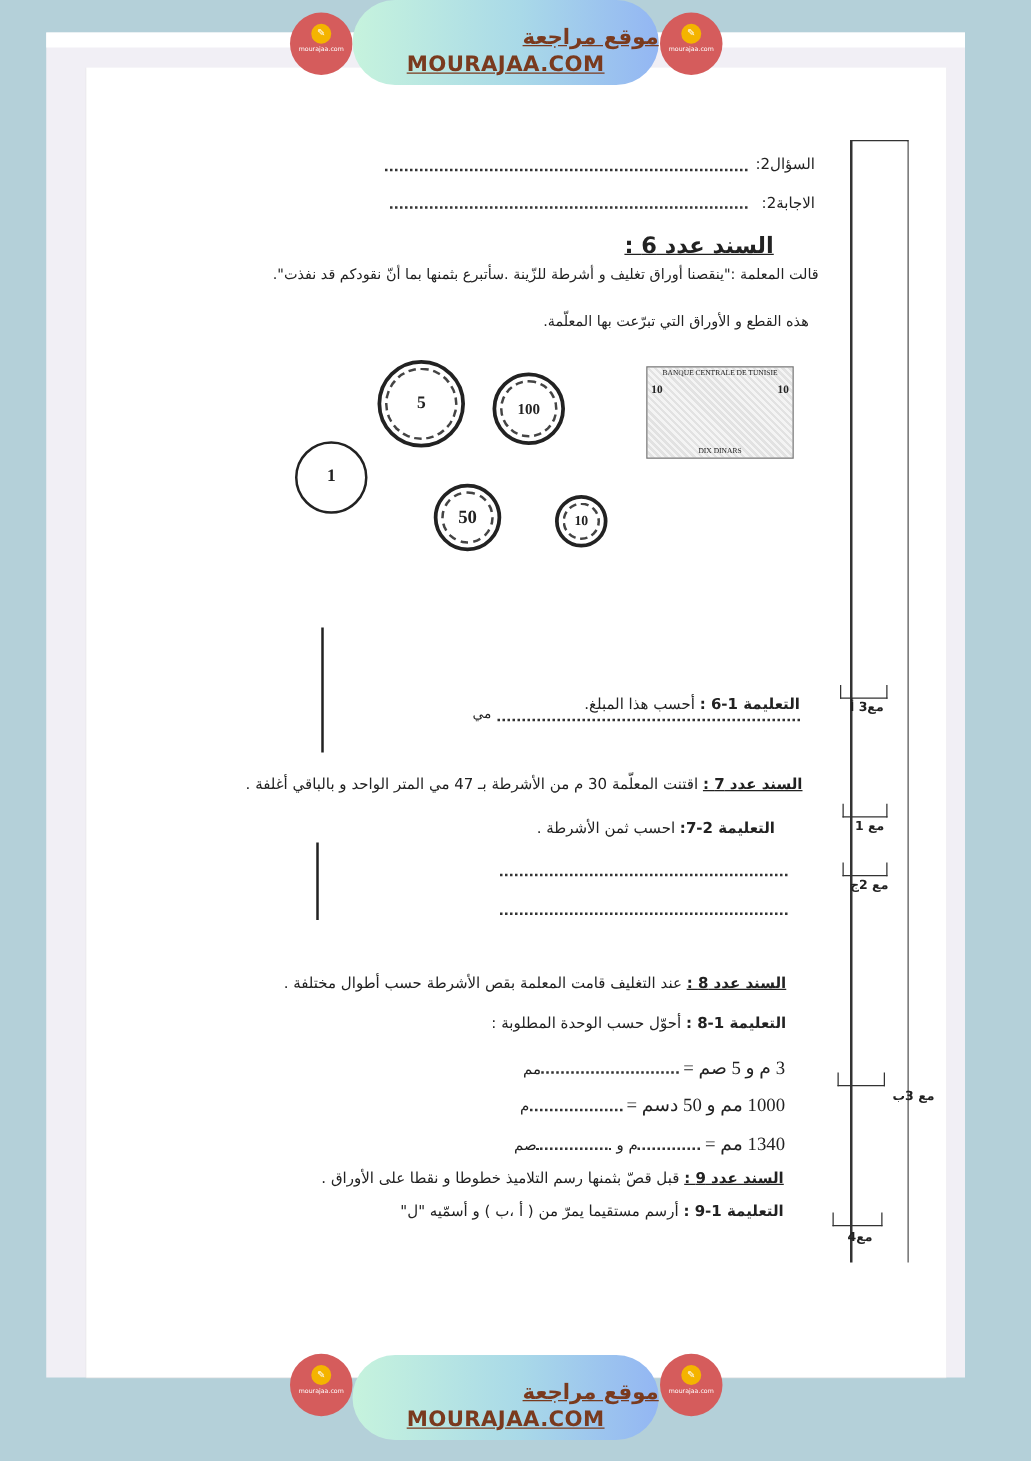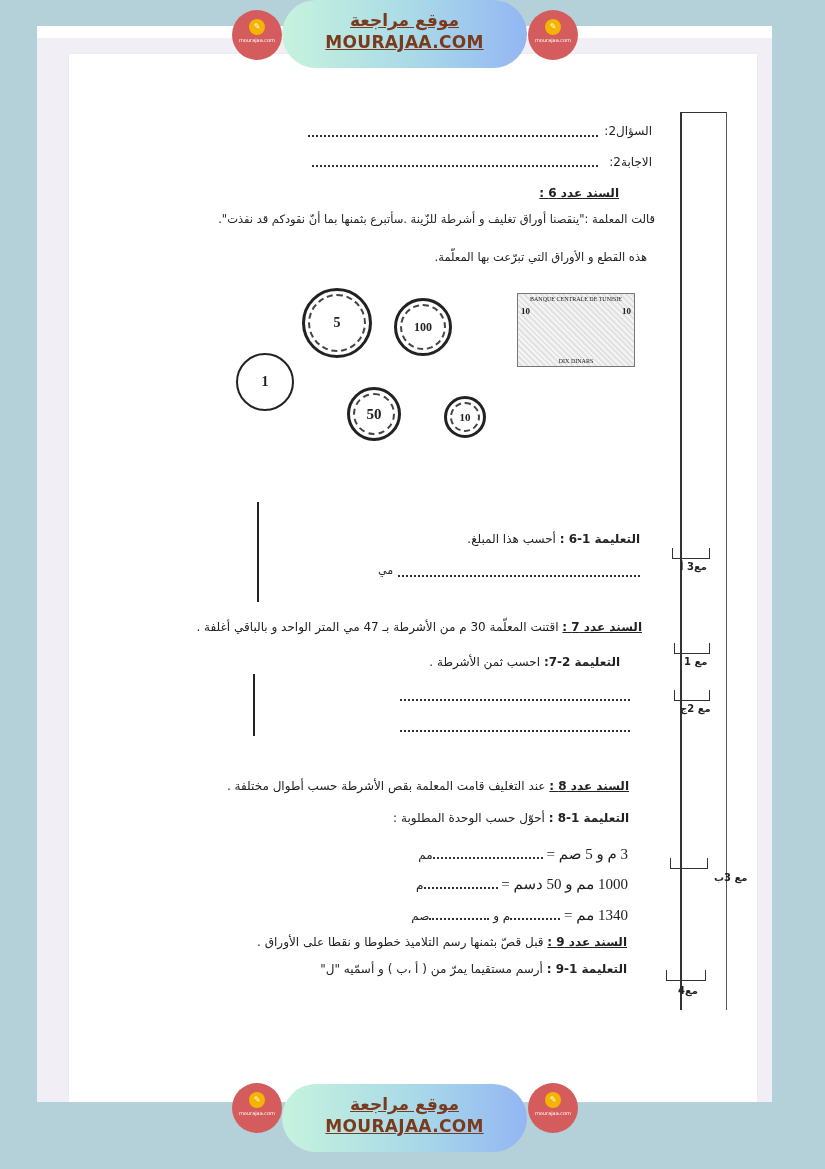--- a/index.html
+++ b/index.html
@@ -3,21 +3,21 @@
 <meta charset="utf-8">
 <style>
   html,body{margin:0;padding:0;}
   body{width:825px;height:1169px;position:relative;overflow:hidden;background:#b4d0d9;font-family:"DejaVu Sans",sans-serif;}
   .frame{position:absolute;left:37px;top:26px;width:735px;height:1076px;background:#f1eff5;}
   .frame-top{position:absolute;left:37px;top:26px;width:735px;height:12px;background:#ffffff;}
   .paper{position:absolute;left:69px;top:54px;width:688px;height:1048px;background:#ffffff;box-shadow:0 0 1px #ddd;}
   .banner{position:absolute;left:282px;width:245px;height:68px;border-radius:34px;background:linear-gradient(90deg,#c6f3dd 0%,#a9d9e8 55%,#93b6f3 100%);text-align:center;}
   .banner-top{top:0px;}
   .banner-bot{top:1084px;}
-  .banner .ar{font-family:"DejaVu Sans",sans-serif;font-weight:bold;font-size:17px;color:#7a3a1e;text-decoration:underline;margin-top:9px;line-height:22px;direction:rtl;}
+  .banner .ar{font-family:"DejaVu Sans",sans-serif;font-weight:bold;font-size:17px;color:#7a3a1e;text-decoration:underline;margin-top:19px;line-height:22px;direction:rtl;text-align:right;}
   .banner .en{font-family:"DejaVu Sans",sans-serif;font-weight:bold;font-size:17px;color:#7a3a1e;text-decoration:underline;line-height:22px;letter-spacing:0.3px;}
   .badge{position:absolute;width:50px;height:50px;border-radius:50%;background:#d55c5c;text-align:center;}
   .badge .book{width:16px;height:16px;border-radius:50%;background:#f4b400;margin:9px auto 2px;color:#fff;font-size:8px;line-height:16px;font-weight:bold;}
   .badge .site{font-size:5px;color:#fff;line-height:6px;}
   .doc{position:absolute;font-family:"Liberation Serif",serif;color:#222;direction:rtl;white-space:nowrap;}
   .ar-sans{font-family:"DejaVu Sans",sans-serif;font-size:12px;}
   .b{font-weight:bold;}
   .u{text-decoration:underline;}
   .dots{position:absolute;border-bottom:2px dotted #333;height:0;}
   .margin-col{position:absolute;left:680px;top:112px;width:44px;height:897px;border-left:2px solid #333;border-right:1.5px solid #555;border-top:1.5px solid #333;}
@@ -58,21 +58,21 @@
 <div class="bracket" style="left:670px;top:858px;width:36px;"></div>
 <div class="margin-label" style="left:674px;top:872px;margin-left:40px;">مع 3ب</div>
 <div class="bracket" style="left:666px;top:970px;width:38px;"></div>
 <div class="margin-label" style="left:678px;top:985px;">مع4</div>
 
 <div class="doc ar-sans" style="right:173px;top:124px;">السؤال2:</div>
 <div class="dots" style="left:308px;top:135px;width:290px;"></div>
 <div class="doc ar-sans" style="right:173px;top:155px;">الاجابة2:</div>
 <div class="dots" style="left:312px;top:165px;width:286px;"></div>
 
-<div class="doc ar-sans b u" style="right:206px;top:186px;font-size:12px;">السند عدد 6 :</div>
+<div class="doc ar-sans b u" style="right:206px;top:186px;font-size:18px;">السند عدد 6 :</div>
 <div class="doc ar-sans" style="right:170px;top:212px;font-size:11.5px;">قالت المعلمة :"ينقصنا أوراق تغليف و أشرطة للزّينة .سأتبرع بثمنها بما أنّ نقودكم قد نفذت".</div>
 <div class="doc ar-sans" style="right:178px;top:250px;font-size:11.5px;text-align:center;">هذه القطع و الأوراق التي تبرّعت بها المعلّمة.</div>
 
 <div class="coin inner" style="left:302px;top:288px;width:64px;height:64px;font-size:14px;">
     <span>5</span>
   </div>
 <div class="coin inner" style="left:394px;top:298px;width:52px;height:52px;font-size:12px;">
     <span>100</span>
   </div>
 <div class="coin" style="left:236px;top:353px;width:54px;height:54px;font-size:14px;border-width:2px;">
@@ -87,21 +87,21 @@
 <div class="note">
   <div style="text-align:center;padding-top:2px;">BANQUE CENTRALE DE TUNISIE</div>
   <div style="position:absolute;left:3px;top:12px;font-size:9px;font-weight:bold;">10</div>
   <div style="position:absolute;right:3px;top:12px;font-size:9px;font-weight:bold;">10</div>
   <div style="position:absolute;left:0;right:0;bottom:2px;text-align:center;">DIX DINARS</div>
 </div>
 
 <div class="vline" style="left:257px;top:502px;height:100px;"></div>
 <div class="vline" style="left:253px;top:674px;height:62px;"></div>
 
-<div class="doc ar-sans" style="right:185px;top:532px;margin-left:27px;">
+<div class="doc ar-sans" style="right:185px;top:556px;margin-left:27px;">
   <span class="b">التعليمة 1-6 :</span>
   <span>أحسب هذا المبلغ.</span>
 </div>
 <div class="dots" style="left:398px;top:575px;width:242px;"></div>
 <div class="doc ar-sans" style="left:378px;top:564px;font-size:11px;text-align:right;">مي</div>
 
 <div class="doc ar-sans" style="right:183px;top:620px;">
   <span class="b u">السند عدد 7 :</span>
   <span>اقتنت المعلّمة 30 م من الأشرطة بـ 47 مي المتر الواحد و بالباقي أغلفة .</span>
 </div>

